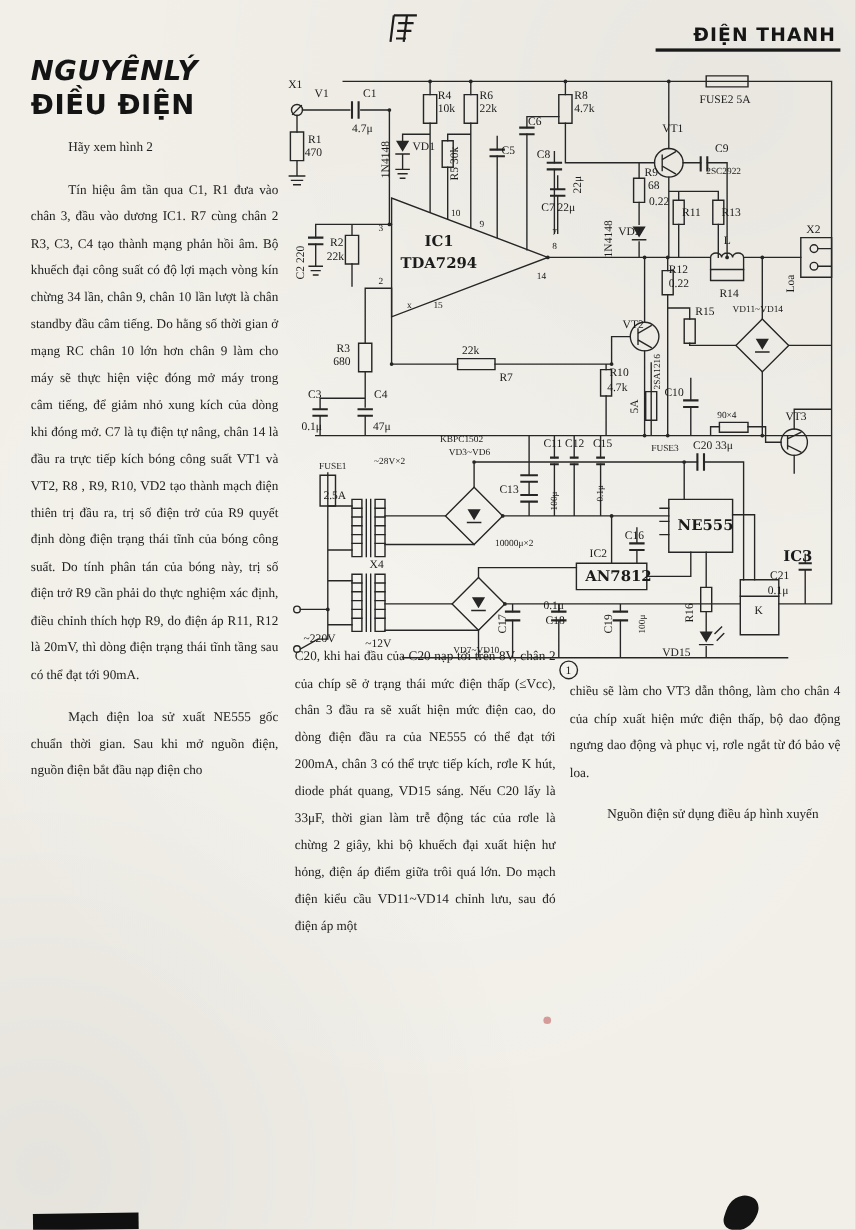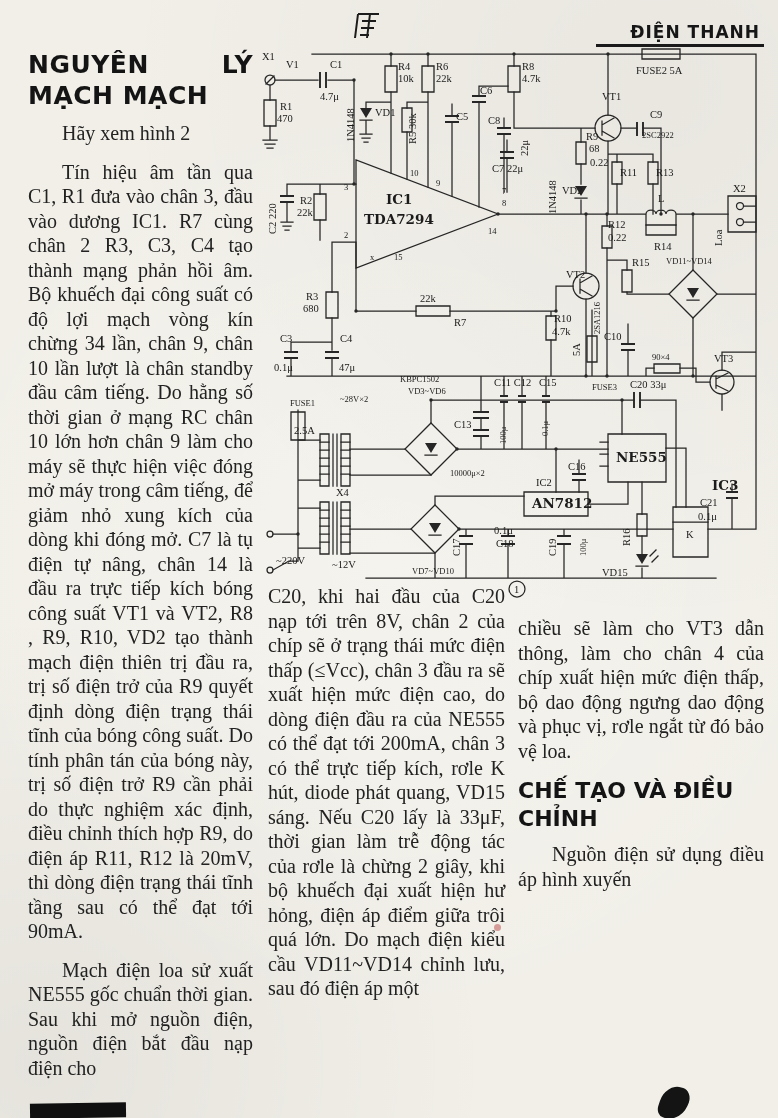--- a/index.html
+++ b/index.html
@@ -26,34 +26,34 @@
   }
   .mag-rule{position:absolute;right:14px;top:44px;width:168px;height:3px;background:#1a1a1a;}
   
   .col-left{position:absolute;left:28px;top:50px;width:225px;}
   .col-mid{position:absolute;left:268px;top:584px;width:237px;}
   .col-right{position:absolute;left:518px;top:616px;width:246px;}
   h1.sec-title{
     margin:0 0 10px 0;font-family:"DejaVu Sans", sans-serif;font-weight:900;
     font-size:25px;line-height:1.22;color:#141414;letter-spacing:0.5px;
   }
-  h1.sec-title .l1{display:flex;justify-content:space-between;}
+  h1.sec-title .l1{display:flex;font-style:italic;}
   h1.sec-title .l2{display:block;}
   h2.sec-title2{
     margin:14px 0 10px 0;font-family:"DejaVu Sans", sans-serif;font-weight:900;
     font-size:22px;line-height:1.25;color:#141414;
   }
   h2.sec-title2 span{display:block;}
   p.body{
-    margin:0 0 14px 0;font-size:20px;line-height:24.5px;
+    margin:0 0 14px 0;font-size:12px;line-height:24.5px;
     text-align:justify;color:#222;
   }
   p.indent{text-indent:34px;}
   
-  .schematic{position:absolute;left:256px;top:44px;width:516px;height:560px;margin:0;}
+  .schematic{position:absolute;left:256px;top:64px;width:516px;height:560px;margin:0;}
   .schematic svg{display:block;}
   .w{stroke:#262626;stroke-width:1.25;fill:none;stroke-linecap:square;}
   .w2{stroke:#262626;stroke-width:1.9;fill:none;stroke-linecap:butt;}
   .fillshape{fill:#262626;stroke:none;}
   .box{stroke:#262626;stroke-width:1.3;fill:none;}
   .dot{fill:#262626;}
   .sch-label{font-family:"Liberation Serif", serif;font-size:10.5px;fill:#1b1b1b;}
   .sch-label.sm{font-size:8.5px;}
   .sch-label.lg{font-size:13.5px;font-weight:bold;font-family:"DejaVu Serif", serif;}
   
@@ -73,21 +73,21 @@
   </div>
   <div class="mag-title">ĐIỆN THANH</div>
   <div class="mag-rule"></div>
 
   <div class="col-left">
     <h1 class="sec-title">
       <span class="l1">
         <span>NGUYÊN</span>
         <span>LÝ</span>
       </span>
-      <span class="l2">MẠCH MẠCH</span>
+      <span class="l2">ĐIỀU ĐIỆN</span>
     </h1>
     <p class="body indent">Hãy xem hình 2</p>
     <p class="body indent">Tín hiệu âm tần qua C1, R1 đưa vào chân 3, đầu vào dương IC1. R7 cùng chân 2 R3, C3, C4 tạo thành mạng phản hồi âm. Bộ khuếch đại công suất có độ lợi mạch vòng kín chừng 34 lần, chân 9, chân 10 lần lượt là chân standby đầu câm tiếng. Do hằng số thời gian ở mạng RC chân 10 lớn hơn chân 9 làm cho máy sẽ thực hiện việc đóng mở máy trong câm tiếng, để giảm nhỏ xung kích của dòng khi đóng mở. C7 là tụ điện tự nâng, chân 14 là đầu ra trực tiếp kích bóng công suất VT1 và VT2, R8 , R9, R10, VD2 tạo thành mạch điện thiên trị đầu ra, trị số điện trở của R9 quyết định dòng điện trạng thái tĩnh của bóng công suất. Do tính phân tán của bóng này, trị số điện trở R9 cần phải do thực nghiệm xác định, điều chỉnh thích hợp R9, do điện áp R11, R12 là 20mV, thì dòng điện trạng thái tĩnh tầng sau có thể đạt tới 90mA.</p>
     <p class="body indent">Mạch điện loa sử xuất NE555 gốc chuẩn thời gian. Sau khi mở nguồn điện, nguồn điện bắt đầu nạp điện cho</p>
   </div>
 
   <figure class="schematic">
     <svg id="schematic-svg" width="516" height="560" viewBox="0 0 516 560">
 
       <path class="w" d="M56,10H386 M424,10H500 M500,10V485
@@ -334,24 +334,20 @@
         <text x="114" y="216" class="sch-label sm">x</text>
       </svg>
   </figure>
 
   <div class="col-mid">
     <p class="body">C20, khi hai đầu của C20 nạp tới trên 8V, chân 2 của chíp sẽ ở trạng thái mức điện thấp (≤Vcc), chân 3 đầu ra sẽ xuất hiện mức điện cao, do dòng điện đầu ra của NE555 có thể đạt tới 200mA, chân 3 có thể trực tiếp kích, rơle K hút, diode phát quang, VD15 sáng. Nếu C20 lấy là 33μF, thời gian làm trễ động tác của rơle là chừng 2 giây, khi bộ khuếch đại xuất hiện hư hỏng, điện áp điểm giữa trôi quá lớn. Do mạch điện kiểu cầu VD11~VD14 chỉnh lưu, sau đó điện áp một</p>
   </div>
 
   <div class="col-right">
     <p class="body">chiều sẽ làm cho VT3 dẫn thông, làm cho chân 4 của chíp xuất hiện mức điện thấp, bộ dao động ngưng dao động và phục vị, rơle ngắt từ đó bảo vệ loa.</p>
-    <h2 class="sec-title2">
-      <span>CHẾ TẠO VÀ ĐIỀU</span>
-      <span>CHỈNH</span>
-    </h2>
     <p class="body indent">Nguồn điện sử dụng điều áp hình xuyến</p>
   </div>
 
   <div class="artifact-bar"></div>
   <div class="ink-mark"></div>
   <div class="red-dot"></div>
 
 </div>
 
 </body></html>

